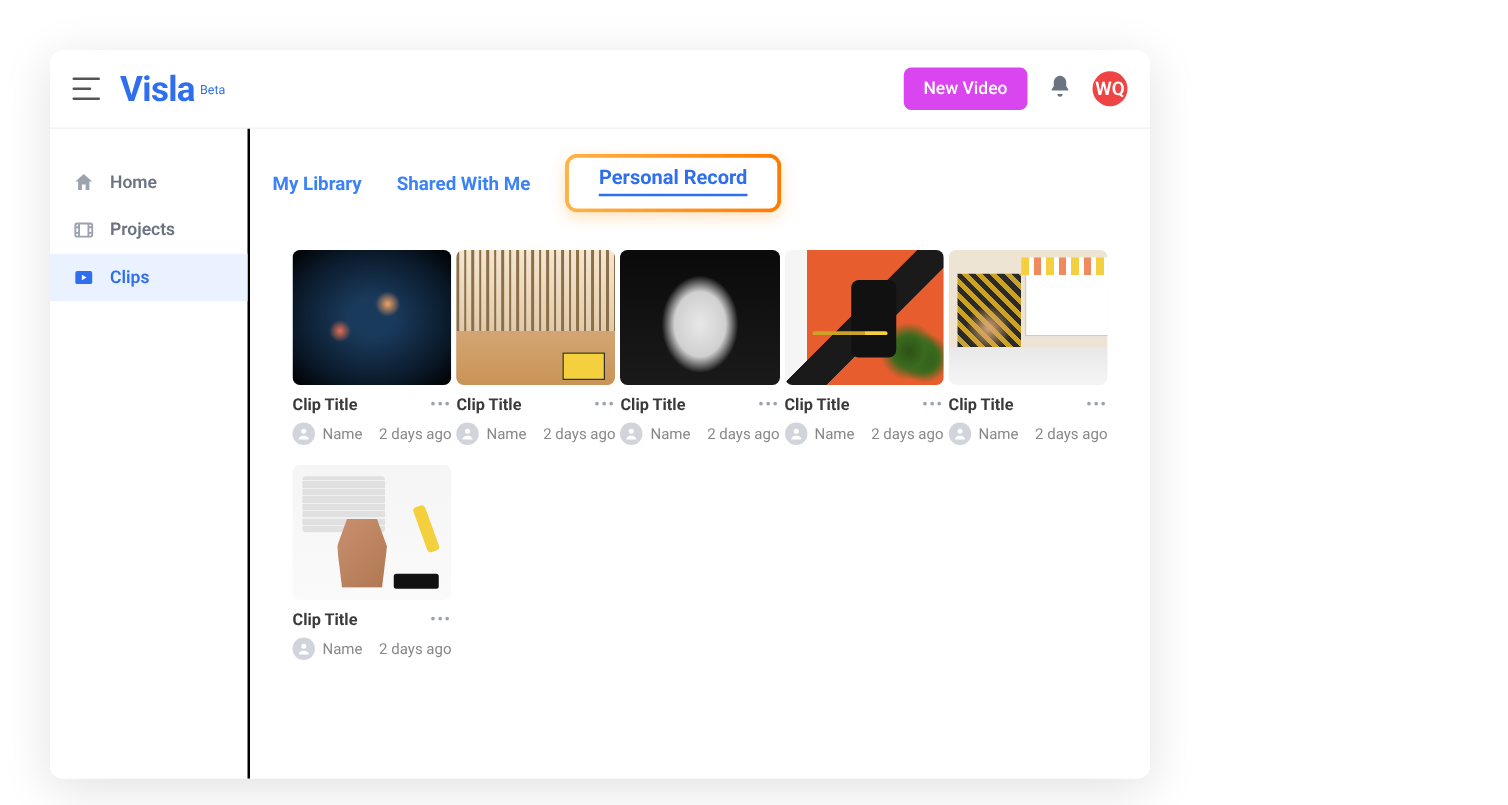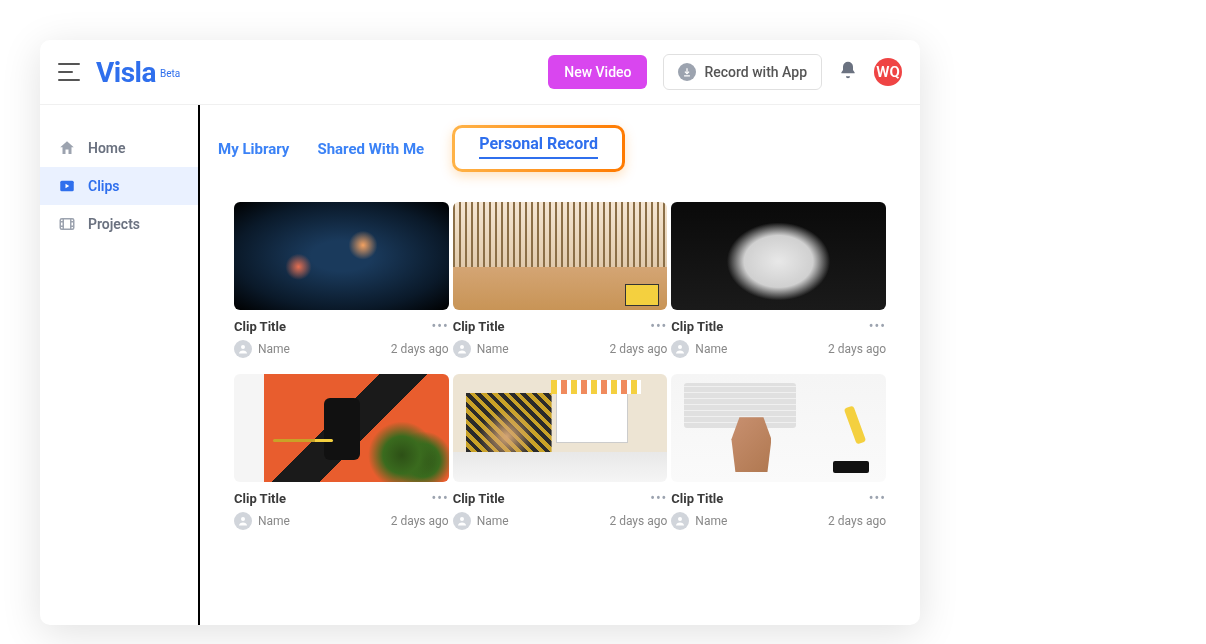--- a/index.html
+++ b/index.html
@@ -188,21 +188,21 @@
     .tab-highlight .tab-label {
       font-size: 16px;
       font-weight: 700;
       color: #2f6fed;
       display: block;
       padding-bottom: 4px;
       border-bottom: 2px solid #2f6fed;
     }
     .grid {
       display: grid;
-      grid-template-columns: repeat(3, 1fr);
+      grid-template-columns: repeat(5, 1fr);
       gap: 16px 4px;
       padding: 30px 34px 10px 34px;
     }
     .card { }
     .thumb {
       width: 100%;
       height: 108px;
       border-radius: 6px;
       background: #ddd;
       overflow: hidden;
@@ -374,67 +374,57 @@
       <span></span>
         <span></span>
         <span></span>
     </div>
     <div class="logo-wrap">
       <span class="logo">Visla</span>
       <span class="beta">Beta</span>
     </div>
     <div class="spacer"></div>
     <button class="btn-primary">New Video</button>
-    <button class="btn-outline">
-      <span class="download-circle">
-        <svg width="10" height="10" viewBox="0 0 24 24" fill="none" stroke="#fff" stroke-width="3">
-            <path d="M12 3v12"></path>
-            <path d="M7 11l5 5 5-5"></path>
-            <path d="M5 21h14"></path>
-          </svg>
-      </span>
-      <span>Record with App</span>
-    </button>
     <span class="bell-icon">
       <svg width="20" height="20" viewBox="0 0 24 24" fill="#6b7280">
           <path d="M12 2a6 6 0 0 0-6 6v4l-2 3v1h16v-1l-2-3V8a6 6 0 0 0-6-6zm0 20a2.5 2.5 0 0 0 2.5-2.5h-5A2.5 2.5 0 0 0 12 22z"></path>
         </svg>
     </span>
     <div class="avatar">WQ</div>
   </div>
 
   <div class="body">
 
     <div class="sidebar">
       <div class="sidebar-item">
         <span class="side-icon">
           <svg width="18" height="18" viewBox="0 0 24 24" fill="#9ca3af">
               <path d="M12 3l9 8h-3v9h-4v-6h-4v6H6v-9H3z"></path>
             </svg>
         </span>
         <span>Home</span>
+      </div>
+      <div class="sidebar-item">
+        <span class="side-icon">
+          <svg width="18" height="18" viewBox="0 0 24 24" fill="none" stroke="#9ca3af" stroke-width="2">
+              <rect x="3" y="5" width="18" height="14" rx="2"></rect>
+              <path d="M7 5v14M17 5v14M3 9h4M3 15h4M17 9h4M17 15h4"></path>
+            </svg>
+        </span>
+        <span>Projects</span>
       </div>
       <div class="sidebar-item active">
         <span class="side-icon">
           <svg width="18" height="18" viewBox="0 0 24 24" fill="#2f6fed">
               <rect x="3" y="5" width="18" height="14" rx="2"></rect>
               <path d="M10 9l5 3-5 3z" fill="#fff"></path>
             </svg>
         </span>
         <span>Clips</span>
       </div>
-      <div class="sidebar-item">
-        <span class="side-icon">
-          <svg width="18" height="18" viewBox="0 0 24 24" fill="none" stroke="#9ca3af" stroke-width="2">
-              <rect x="3" y="5" width="18" height="14" rx="2"></rect>
-              <path d="M7 5v14M17 5v14M3 9h4M3 15h4M17 9h4M17 15h4"></path>
-            </svg>
-        </span>
-        <span>Projects</span>
-      </div>
     </div>
 
     <div class="main">
 
       <div class="tabs">
         <span class="tab">My Library</span>
         <span class="tab">Shared With Me</span>
         <span class="tab-highlight">
           <span class="tab-label">Personal Record</span>
         </span>

